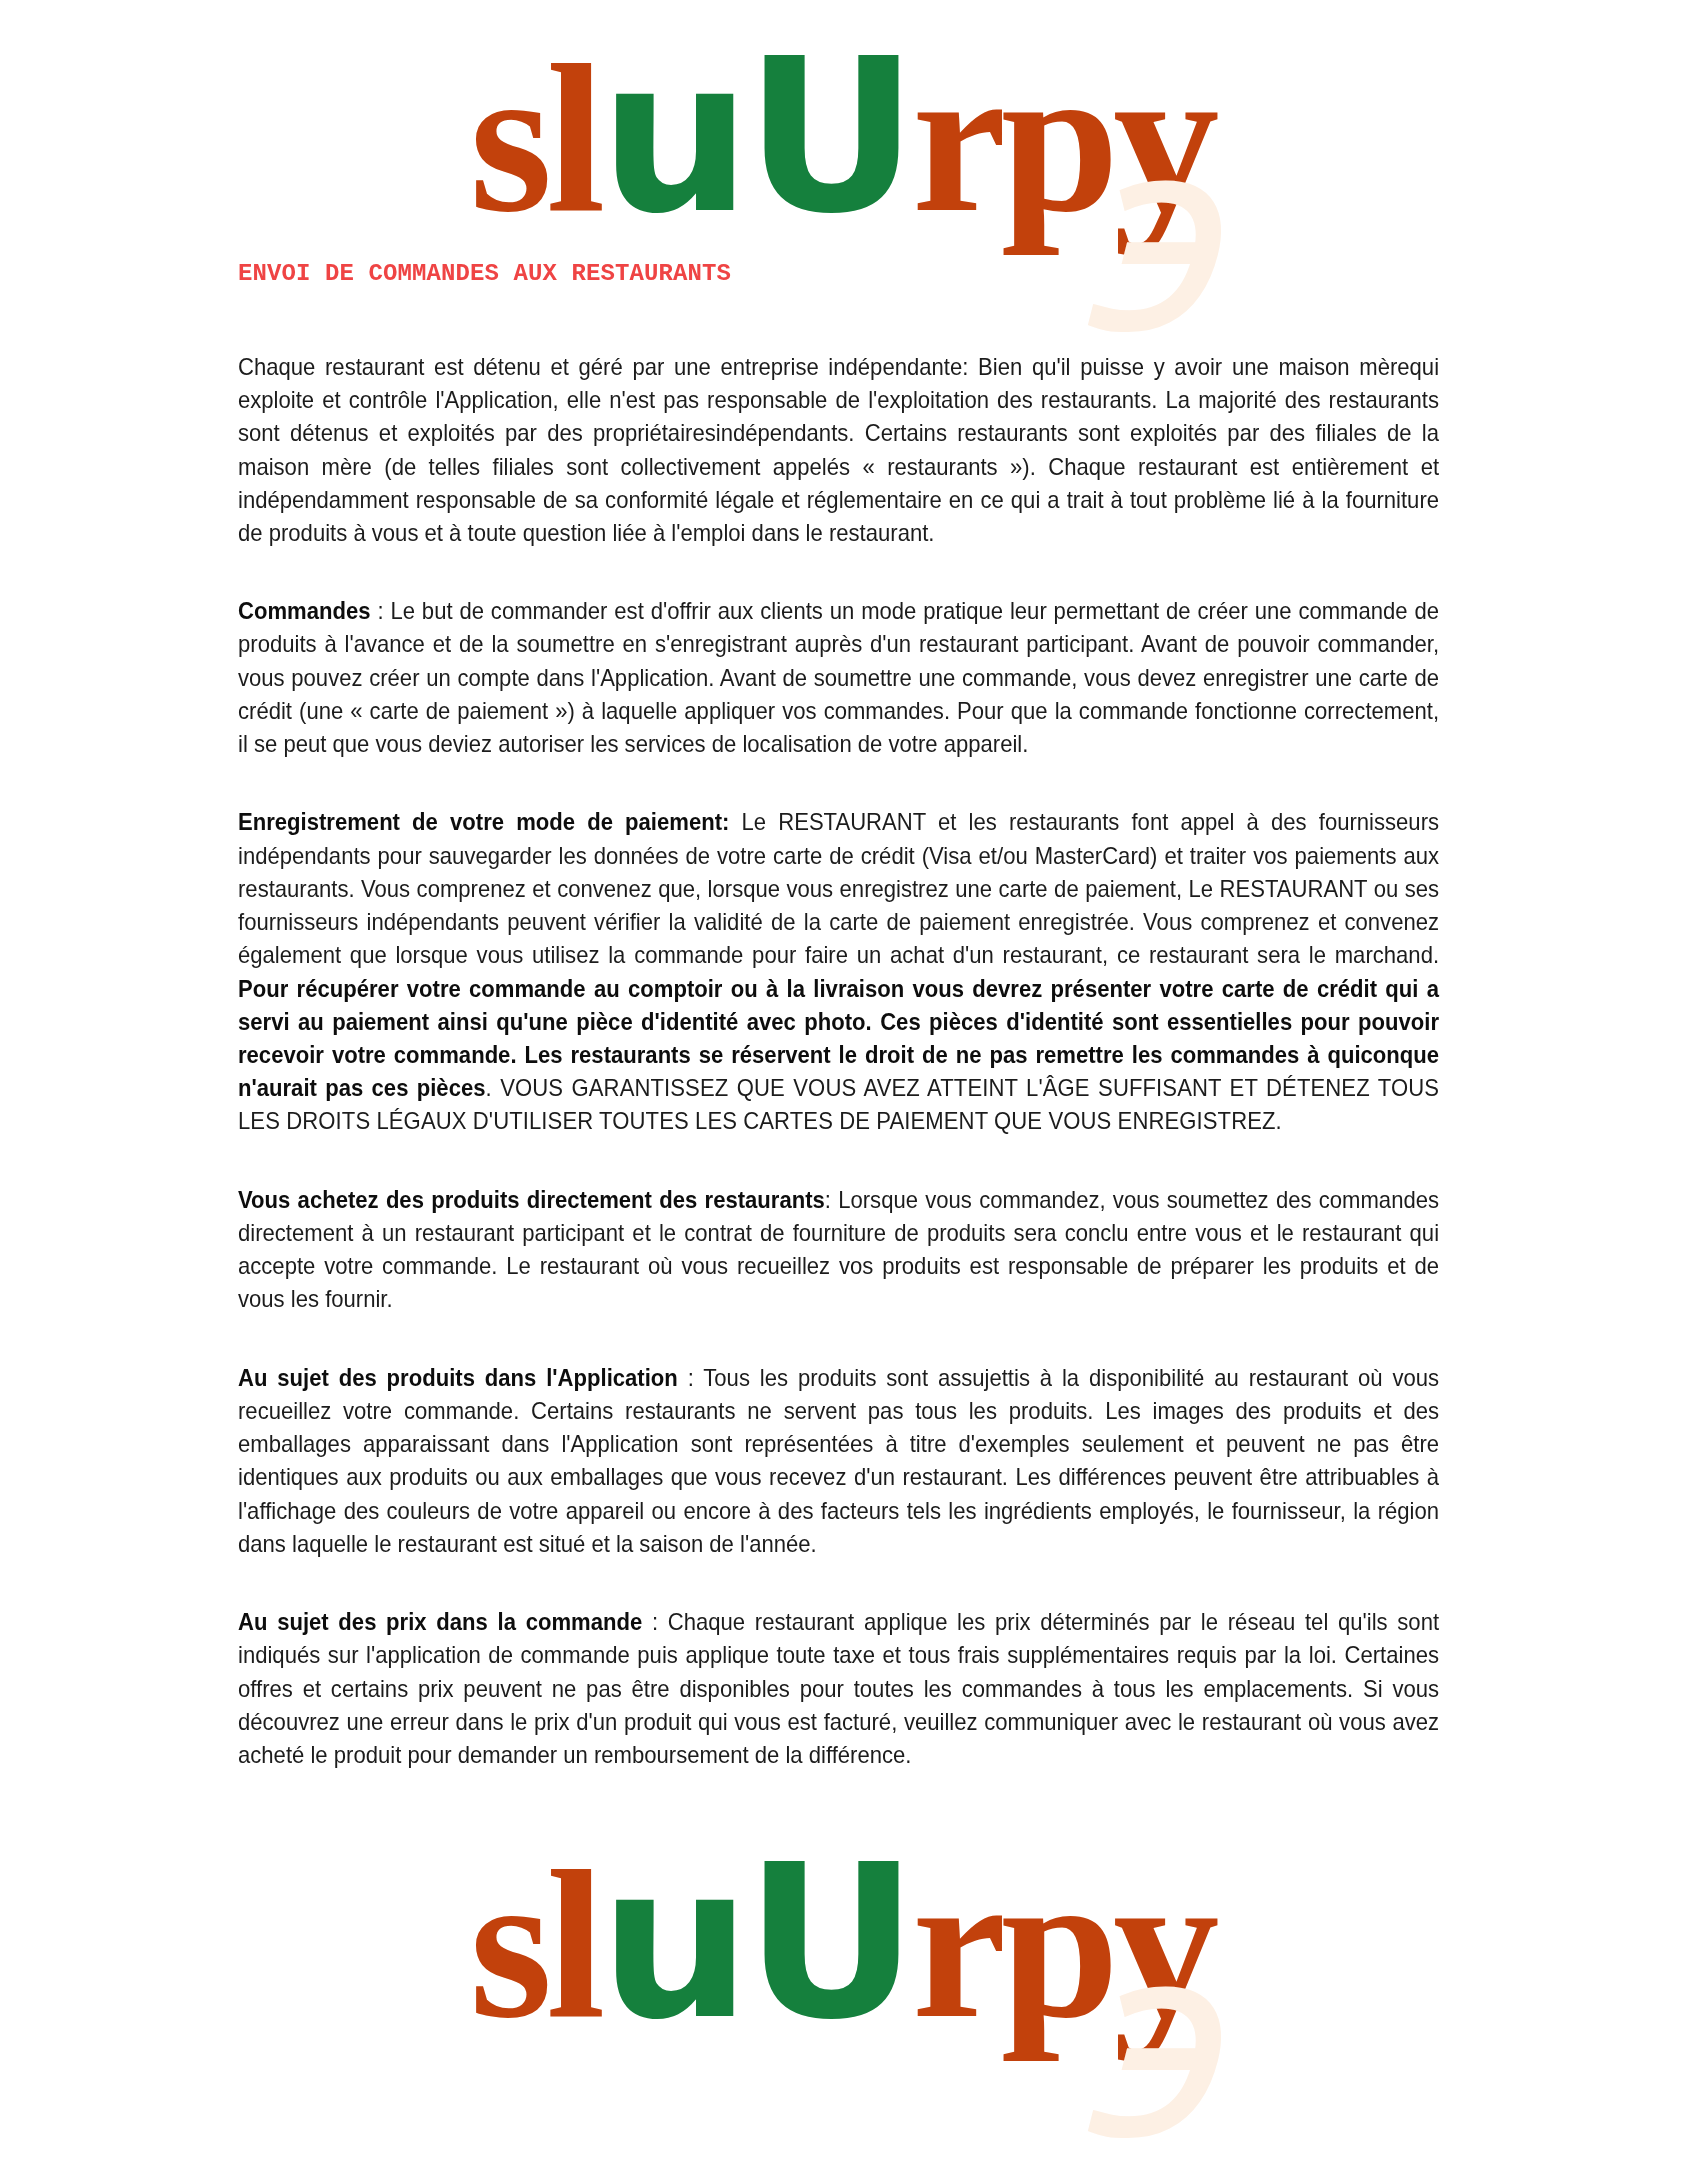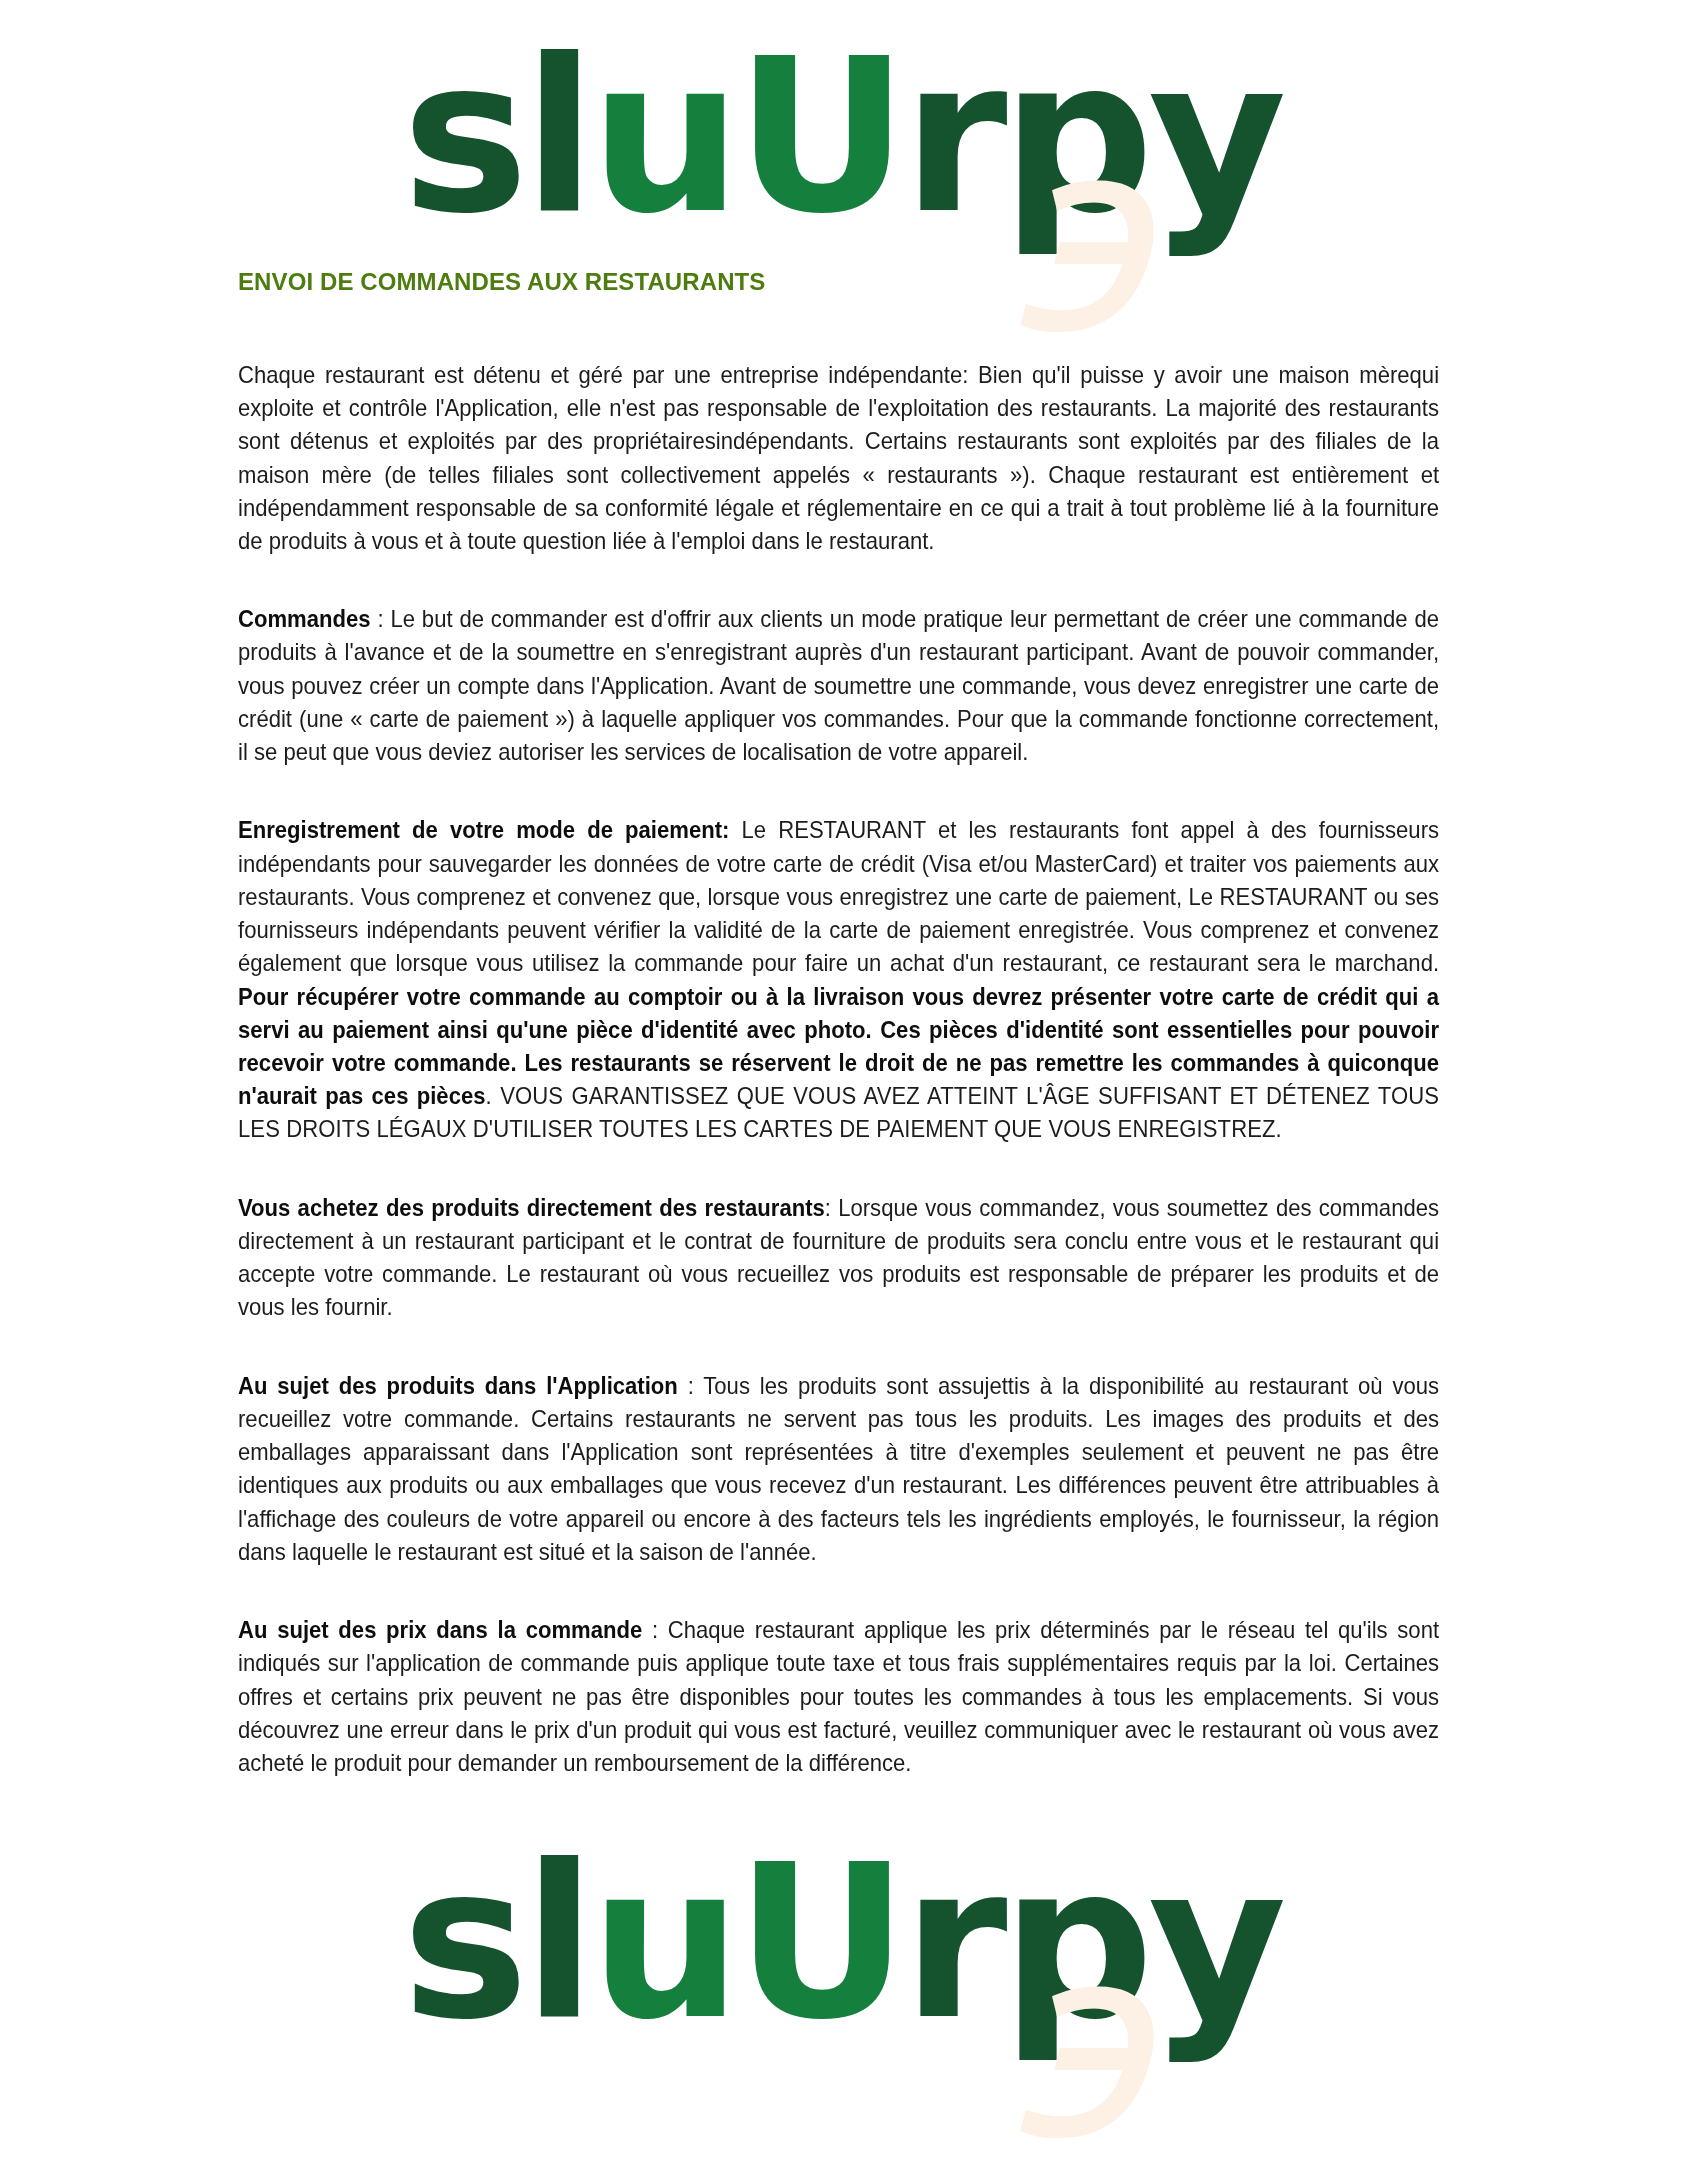--- a/index.html
+++ b/index.html
@@ -32,21 +32,21 @@
   .wm-word {
     display: inline-block;
     position: relative;
     font-family: "DejaVu Sans", sans-serif;
     font-weight: 700;
     font-size: 213px;
     letter-spacing: -6px;
     line-height: 1;
     white-space: nowrap;
   }
-  .wm-gray { color: #14532d; }
+  .wm-gray { color: #c2410c; font-family: Liberation Serif, serif; }
   .wm-orange { color: #15803d; }
 
   .wm-swirl {
     position: absolute;
     font-family: "DejaVu Serif", serif;
     font-style: italic;
     font-weight: 700;
     font-size: 198px;
     color: #fdf0e4;
     line-height: 1;
@@ -58,26 +58,26 @@
   
   .content {
     position: absolute;
     left: 238px;
     top: 252px;
     width: 1201px;
     z-index: 2;
   }
 
   .doc-title {
-    font-family: Liberation Sans, sans-serif;
+    font-family: Liberation Mono, monospace;
     font-weight: 700;
     font-size: 24px;
     letter-spacing: 0.1px;
-    color: #4d7c0f;
-    margin: 16px 0 61px 0;
+    color: #ef4444;
+    margin: 8px 0 61px 0;
     line-height: 1.2;
   }
 
   p.para {
     margin: 0 0 45px 0;
     font-size: 24px;
     line-height: 1.385;
     color: #1c1c1c;
     text-align: justify;
     text-justify: inter-word;

